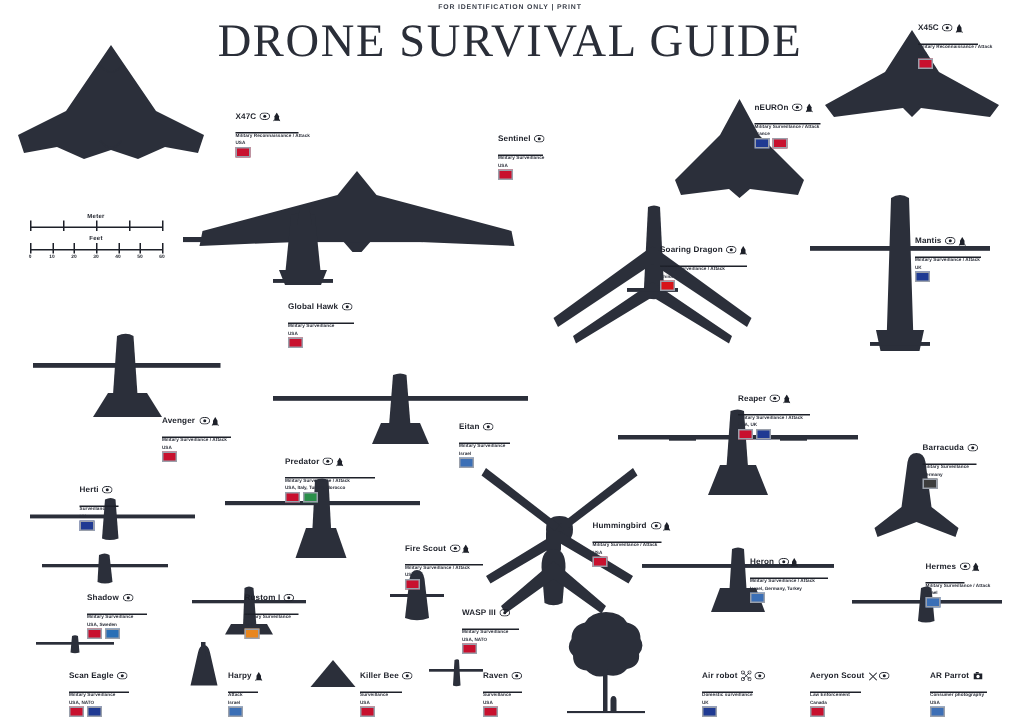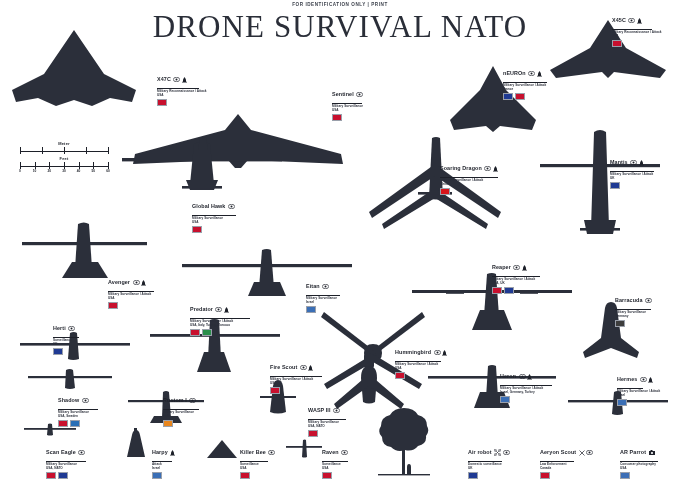--- a/index.html
+++ b/index.html
@@ -76,21 +76,21 @@
 
   
   #tree{position:absolute;left:378px;top:406px;}
 </style>
 </head>
 <body>
 
 <div id="poster">
 
   <div class="tagline">FOR IDENTIFICATION ONLY | PRINT</div>
-  <div class="maintitle">DRONE SURVIVAL NATO</div>
+  <div class="maintitle">DRONE SURVIVAL GUIDE</div>
 
   <div class="sil" style="left:12px;top:28px;">
     <svg width="125" height="85" viewBox="0 0 125 85">
       <path class="fillsil" d="M62 2 L92 46 L124 62 L120 74 L98 70 L80 78 L62 72 L44 78 L26 70 L4 74 L0 62 L32 46 Z"></path>
       <path class="strokesil" d="M55 16 q7 8 14 0"></path>
       <path class="strokesil" d="M55 66 q7 9 14 0"></path>
     </svg>
   </div>
 
   <div class="sil" style="left:133px;top:110px;">

